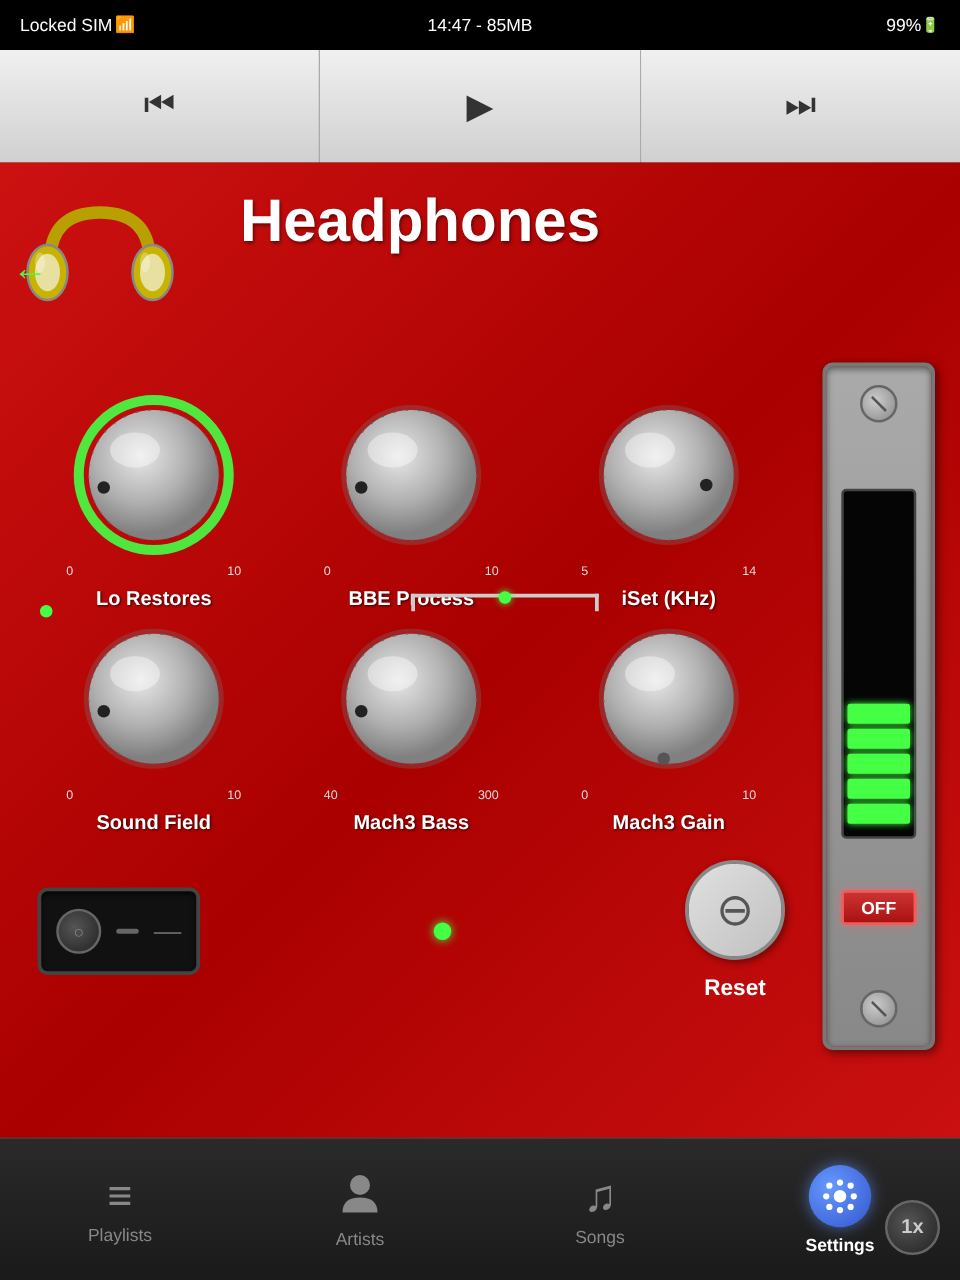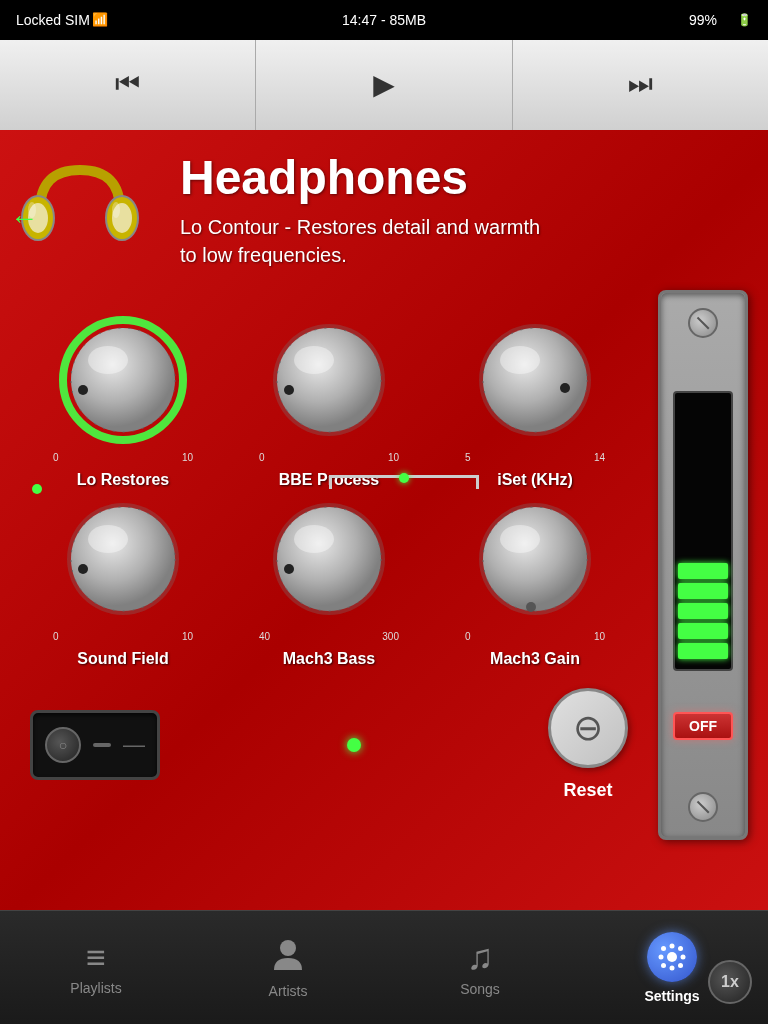--- a/index.html
+++ b/index.html
@@ -20,21 +20,21 @@
       display: flex;
       align-items: center;
       justify-content: space-between;
       padding: 0 16px;
       color: #fff;
       font-size: 14px;
       font-weight: 500;
     }
     .status-left { display: flex; gap: 2px; }
     .status-center { position: absolute; left: 50%; transform: translateX(-50%); font-size: 14px; }
-    .status-right { display: flex; align-items: center; gap: 20px; }
+    .status-right { display: flex; align-items: center; gap: 0; }
 
     
     #transport-bar {
       width: 768px;
       height: 90px;
       background: linear-gradient(to bottom, #e8e8e8, #c8c8c8);
       display: flex;
       align-items: center;
       border-bottom: 1px solid #999;
     }
@@ -94,21 +94,21 @@
       font-weight: bold;
     }
 
     .headphone-graphic {
       width: 120px;
       height: 120px;
       margin: 0 auto;
     }
 
     .header-text {
-      margin-left: 20px;
+      margin-left: 32px;
       color: #fff;
     }
     .header-text h1 {
       font-size: 48px;
       font-weight: bold;
       text-shadow: 1px 1px 3px rgba(0,0,0,0.5);
       margin-bottom: 8px;
     }
     .header-text p {
       font-size: 20px;
@@ -457,21 +457,20 @@
 
         <ellipse cx="102" cy="68" rx="16" ry="22" fill="#c8b400" stroke="#888" stroke-width="2"></ellipse>
         <ellipse cx="102" cy="68" rx="10" ry="15" fill="#e8e0a0"></ellipse>
 
         <ellipse cx="12" cy="60" rx="4" ry="8" fill="rgba(255,255,255,0.3)"></ellipse>
         <ellipse cx="96" cy="60" rx="4" ry="8" fill="rgba(255,255,255,0.3)"></ellipse>
       </svg>
     </div>
     <div class="header-text">
       <h1>Headphones</h1>
-      <p>Lo Contour - Restores detail and warmth to low frequencies.</p>
     </div>
   </div>
 
   <div id="knobs-wrapper">
 
     <div class="knob-container">
       <svg class="knob-svg" viewBox="0 0 140 140">
 
         <circle cx="70" cy="70" r="60" fill="none" stroke="#44ff44" stroke-width="8" opacity="0.9"></circle>
 

